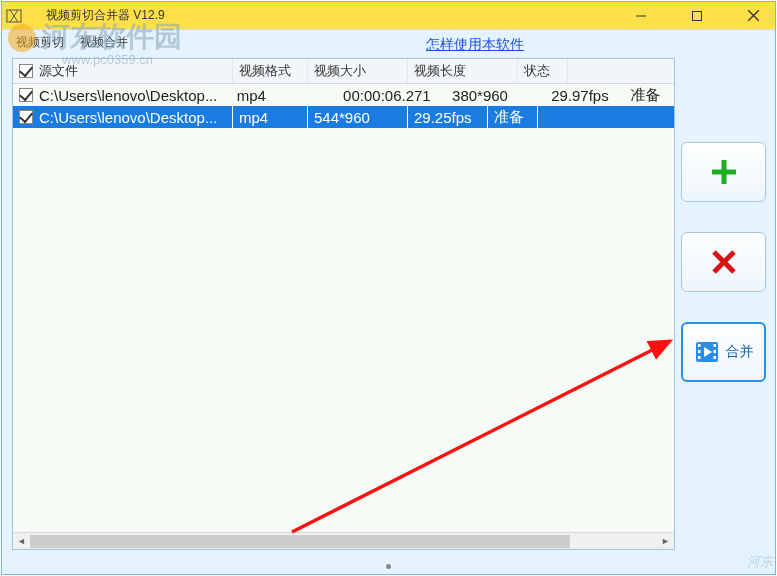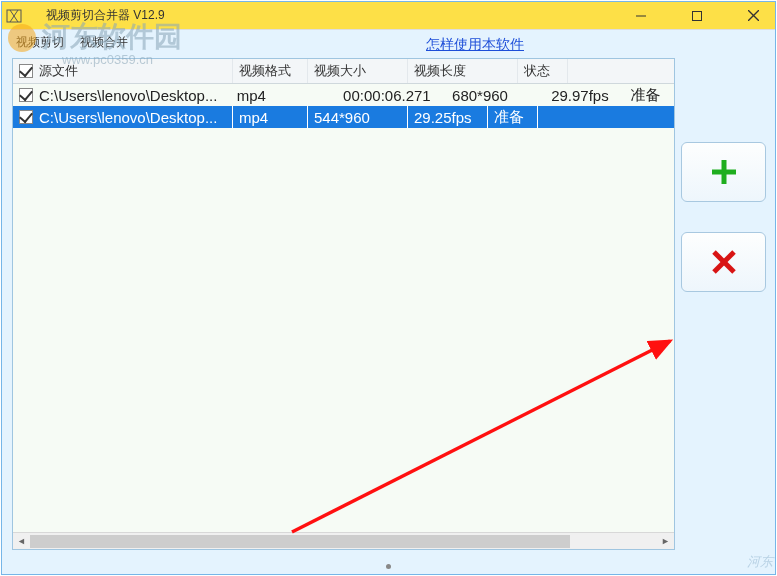--- a/index.html
+++ b/index.html
@@ -114,21 +114,21 @@
       </div>
 
       <div class="table-body">
         <div class="tr">
           <div class="td td-src">
             <span class="row-check"></span>
             <span>C:\Users\lenovo\Desktop...</span>
           </div>
           <div class="td td-fmt">mp4</div>
           <div class="td td-len">00:00:06.271</div>
-          <div class="td td-size">680*960</div>
+          <div class="td td-size">380*960</div>
           <div class="td td-fps">29.97fps</div>
           <div class="td td-stat">准备</div>
         </div>
         <div class="tr selected">
           <div class="td td-src">
             <span class="row-check"></span>
             <span>C:\Users\lenovo\Desktop...</span>
           </div>
           <div class="td td-fmt">mp4</div>
           <div class="td td-size">544*960</div>
@@ -154,20 +154,33 @@
         <line x1="15" y1="3" x2="15" y2="27" stroke="#1fae1f" stroke-width="5"></line>
         <line x1="3" y1="15" x2="27" y2="15" stroke="#1fae1f" stroke-width="5"></line>
       </svg>
     </div>
     <div class="side-btn">
       <svg width="26" height="26" viewBox="0 0 26 26">
         <line x1="3" y1="3" x2="23" y2="23" stroke="#d81414" stroke-width="5"></line>
         <line x1="23" y1="3" x2="3" y2="23" stroke="#d81414" stroke-width="5"></line>
       </svg>
     </div>
+    <div class="side-btn merge-btn">
+      <svg width="26" height="26" viewBox="0 0 26 26">
+        <rect x="2" y="3" width="22" height="20" rx="2" fill="#2a8de8"></rect>
+        <rect x="4" y="5" width="2.5" height="3" fill="#fff"></rect>
+          <rect x="4" y="11" width="2.5" height="3" fill="#fff"></rect>
+          <rect x="4" y="17" width="2.5" height="3" fill="#fff"></rect>
+        <rect x="19.5" y="5" width="2.5" height="3" fill="#fff"></rect>
+          <rect x="19.5" y="11" width="2.5" height="3" fill="#fff"></rect>
+          <rect x="19.5" y="17" width="2.5" height="3" fill="#fff"></rect>
+        <path d="M10 8 L18 13 L10 18 Z" fill="#fff"></path>
+      </svg>
+      <span class="btn-label">合并</span>
+    </div>
   </div>
 
   <svg class="watermark" width="775" height="574">
     <g opacity="0.55">
       <circle cx="20" cy="36" r="14" fill="#f7a81b"></circle>
       <text x="40" y="44" font-size="28" font-weight="bold" fill="#8aa6b8" font-family="SimSun">河东软件园</text>
       <text x="60" y="62" font-size="13" fill="#8aa6b8" font-family="Arial">www.pc0359.cn</text>
     </g>
     <text x="745" y="564" font-size="13" fill="#a6c4da" opacity="0.7" font-style="italic">河东</text>
   </svg>

